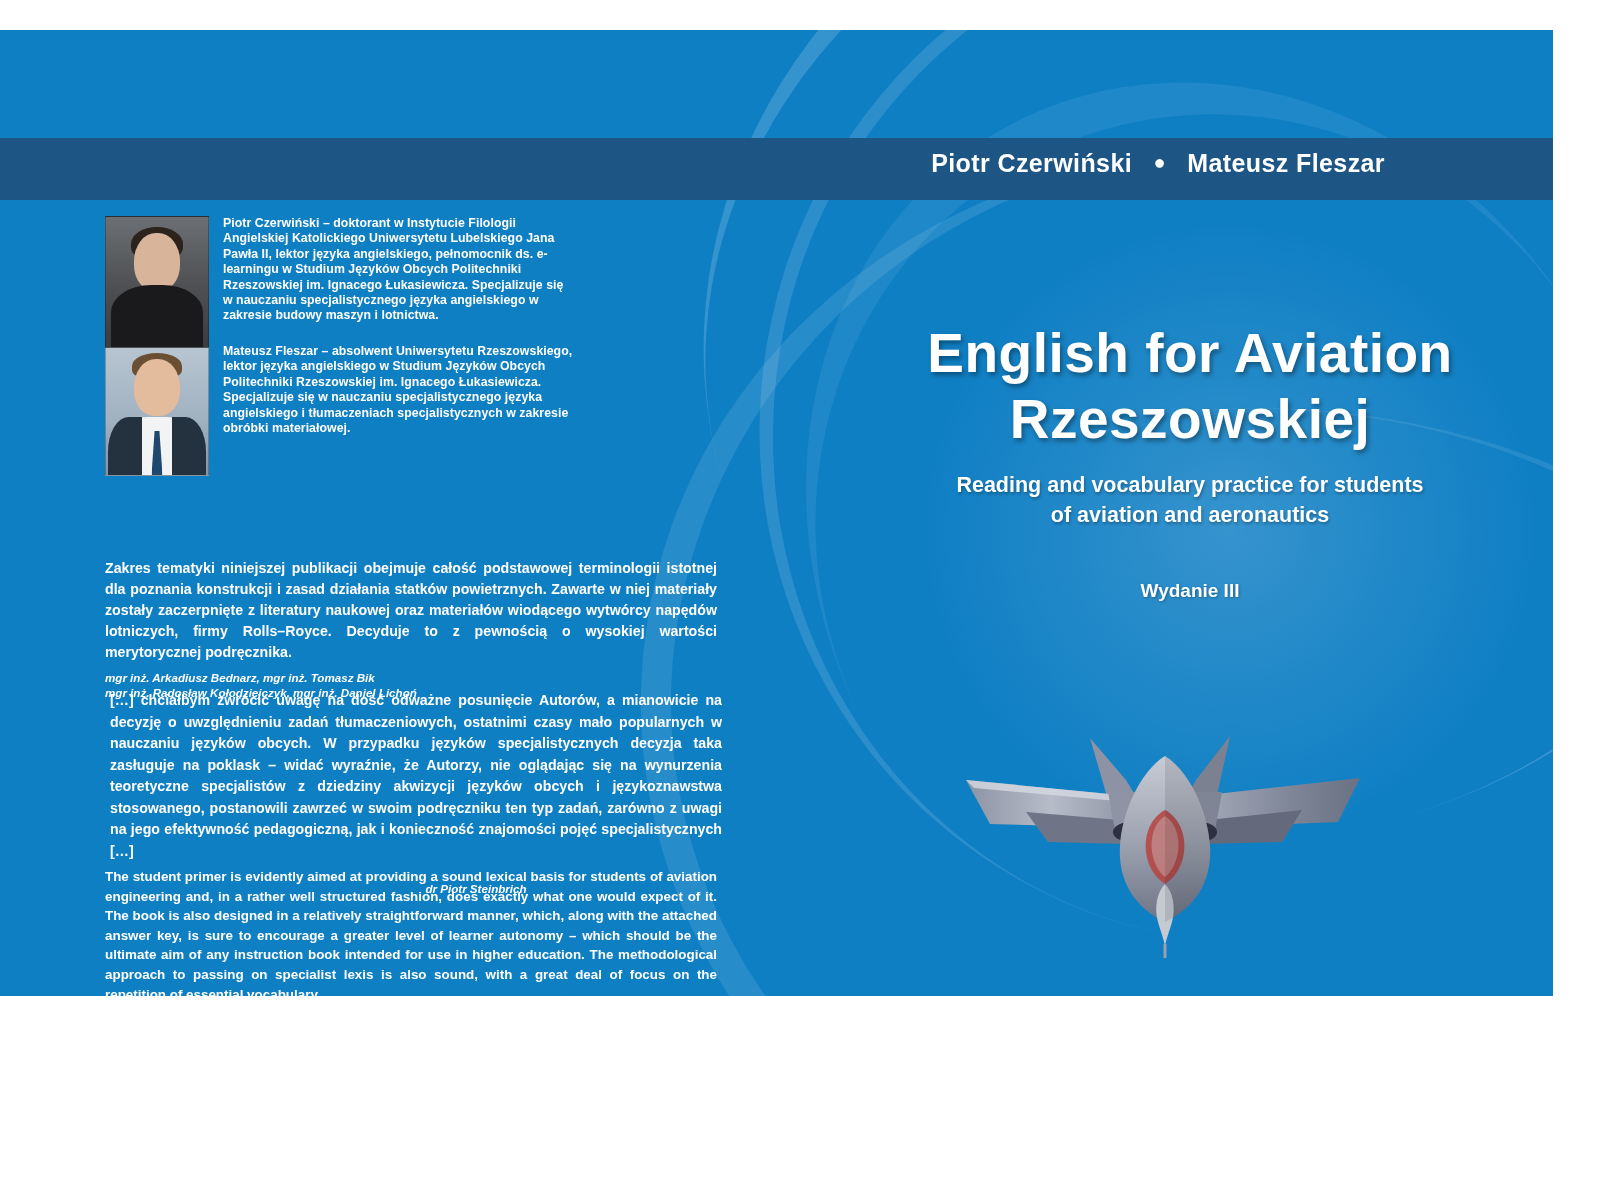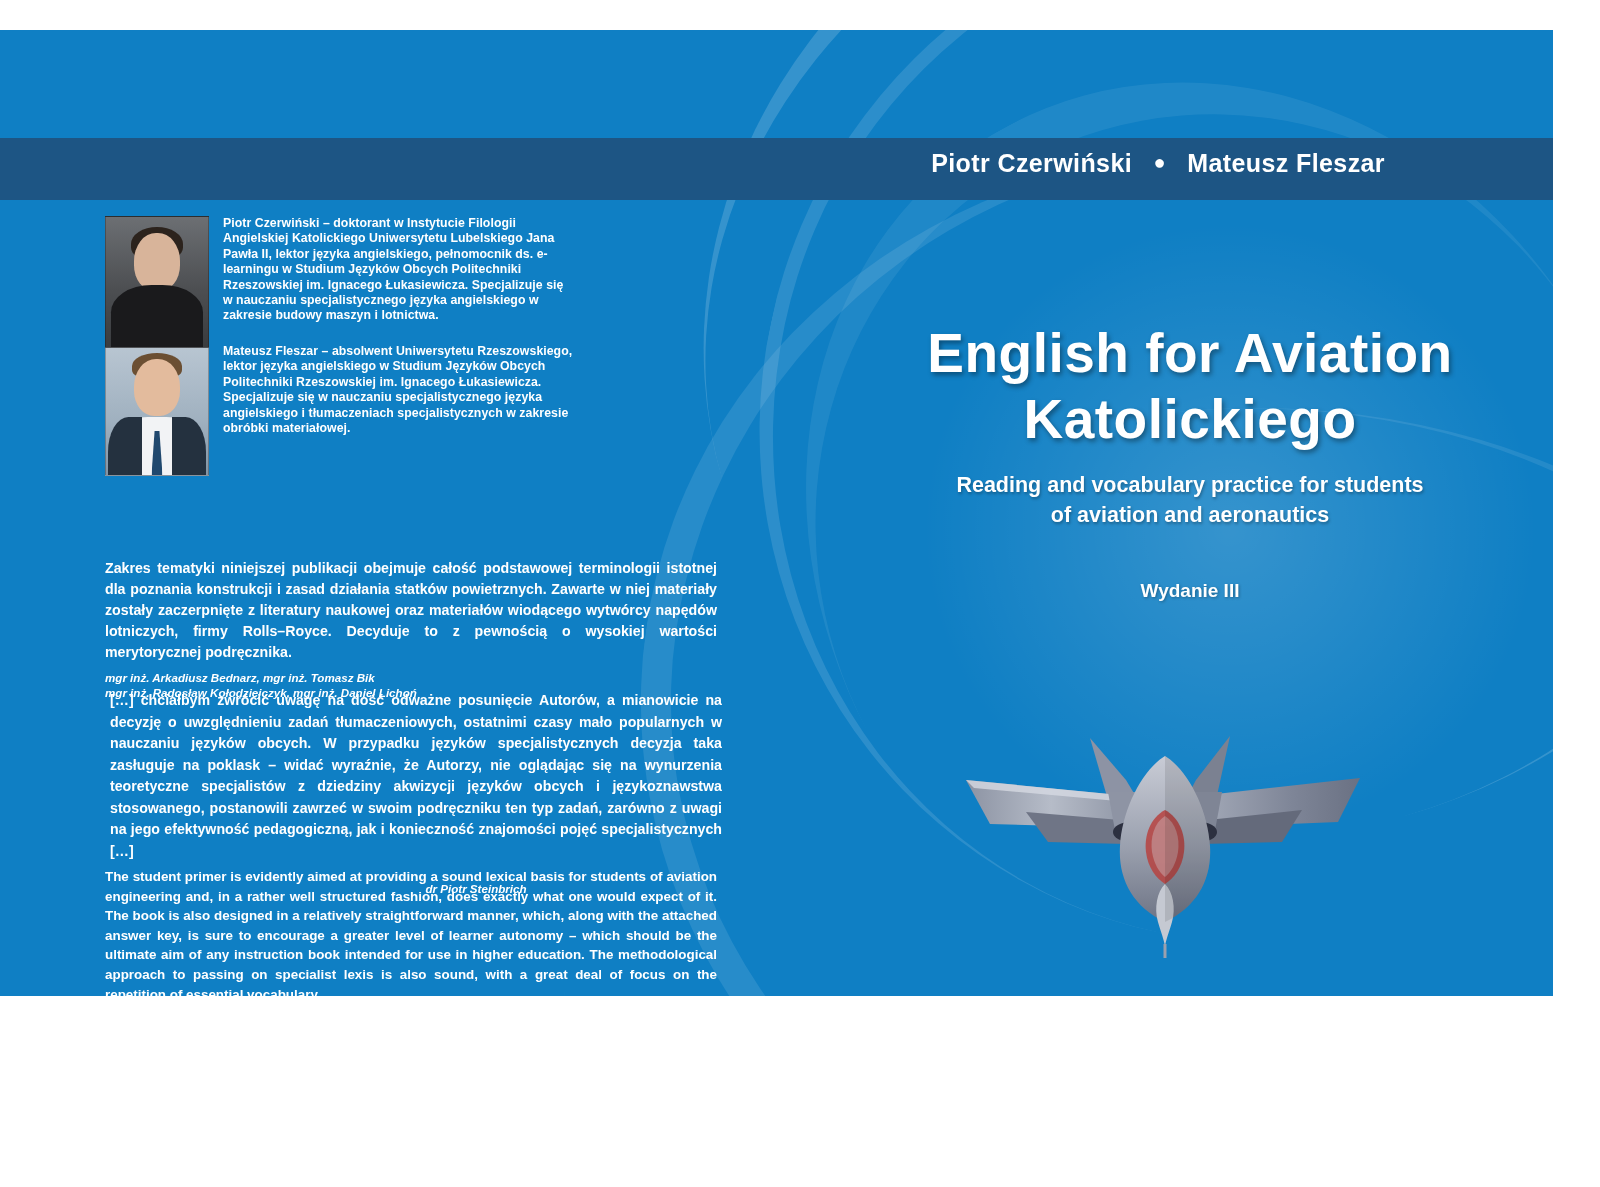--- a/index.html
+++ b/index.html
@@ -364,21 +364,21 @@
       <div class="attrib-right">dr Piotr Steinbrich</div>
     </div>
 
     <div class="blurb blurb-3">
       <div>The student primer is evidently aimed at providing a sound lexical basis for students of aviation engineering and, in a rather well structured fashion, does exactly what one would expect of it. The book is also designed in a relatively straightforward manner, which, along with the attached answer key, is sure to encourage a greater level of learner autonomy – which should be the ultimate aim of any instruction book intended for use in higher education. The methodological approach to passing on specialist lexis is also sound, with a great deal of focus on the repetition of essential vocabulary.</div>
       <div class="attrib-r2">Donald Trinder, BA</div>
     </div>
 
     <div class="title">
       <div>English for Aviation</div>
-      <div>Katolickiego</div>
+      <div>Rzeszowskiej</div>
     </div>
 
     <div class="subtitle">
       <div>Reading and vocabulary practice for students</div>
       <div>of aviation and aeronautics</div>
     </div>
 
     <div class="edition">Wydanie III</div>
 
     <svg class="jet" viewBox="0 0 470 300" xmlns="http://www.w3.org/2000/svg">

